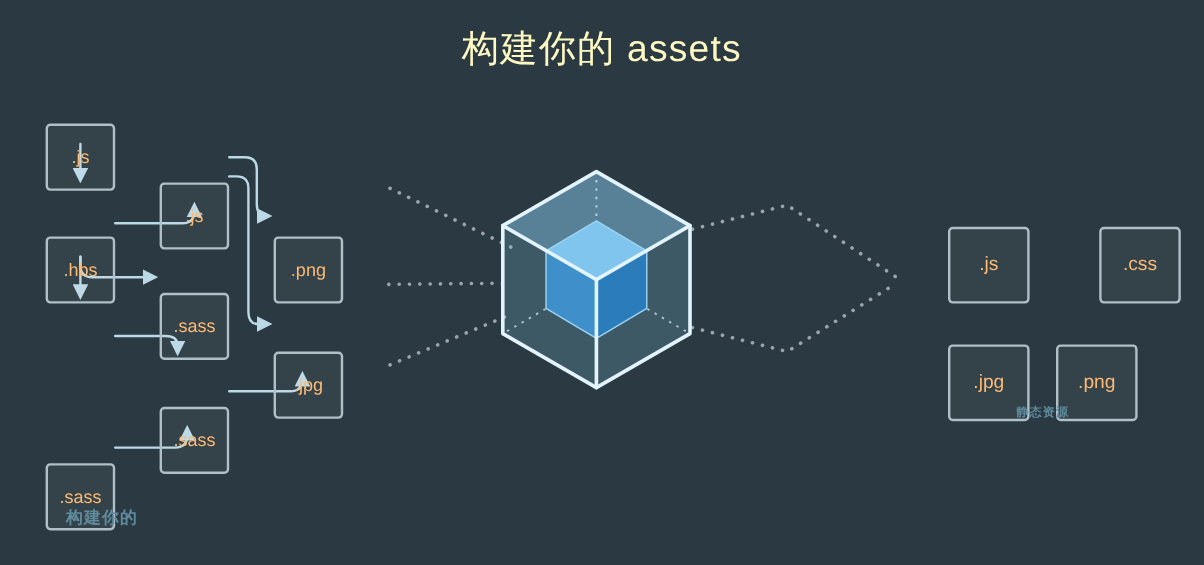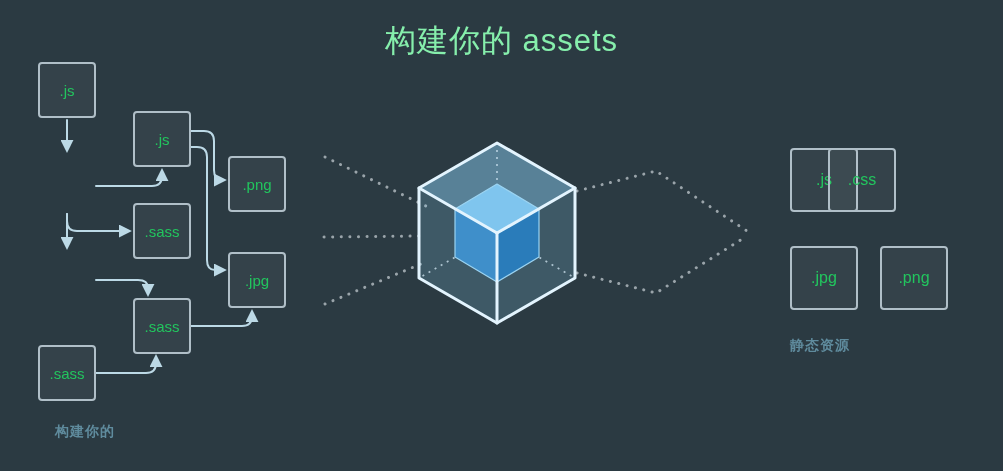--- a/index.html
+++ b/index.html
@@ -4,34 +4,34 @@
 <style>
   html, body { margin: 0; padding: 0; background: #2b3a42; }
   .stage {
     position: relative; width: 1003px; height: 471px;
     background: #2b3a42; overflow: hidden;
     font-family: "Liberation Sans", "DejaVu Sans", sans-serif;
   }
   .title {
     position: absolute; top: 20px; left: 0; width: 100%;
     margin: 0; text-align: center;
-    color: #86efac; font-size: 31px; font-weight: 400; letter-spacing: 1px;
+    color: #fef9c3; font-size: 31px; font-weight: 400; letter-spacing: 1px;
   }
   .overlay { position: absolute; left: 0; top: 0; width: 1003px; height: 471px; }
   .box {
     position: absolute; box-sizing: border-box;
     display: flex; align-items: center; justify-content: center;
     border: 2px solid #b0bfc8; border-radius: 4px;
-    color: #22c55e; background: rgba(255,255,255,0.045);
+    color: #fdba74; background: rgba(255,255,255,0.045); margin-top: 41px;
   }
   .box.small { width: 58px; height: 56px; font-size: 15px; }
   .box.big   { width: 68px; height: 64px; font-size: 16px; }
   .caption { position: absolute; color: #5f8b9d; font-weight: bold; letter-spacing: 1px; }
   .caption.modules { left: 55px; top: 423px; font-size: 14px; }
-  .caption.outputs { left: 790px; top: 337px; width: 158px; font-size: 14px; font-family: Liberation Mono, monospace; }
+  .caption.outputs { left: 790px; top: 337px; width: 158px; text-align: center; font-size: 10px; font-family: Liberation Mono, monospace; }
 </style>
 </head>
 <body>
 
 <div class="stage">
 
   <h1 class="title">构建你的 assets</h1>
 
   <svg class="overlay" width="1003" height="471" viewBox="0 0 1003 471" xmlns="http://www.w3.org/2000/svg">
     <defs>
@@ -81,27 +81,28 @@
         <polygon points="0,-90 78,-45 78,45 0,90 -78,45 -78,-45" fill="none"></polygon>
         <line x1="-78" y1="-45" x2="0" y2="0"></line>
         <line x1="78" y1="-45" x2="0" y2="0"></line>
         <line x1="0" y1="0" x2="0" y2="90"></line>
       </g>
     </g>
   </svg>
 
   <div class="box small" style="left:38px;  top:62px;">.js</div>
   <div class="box small" style="left:133px; top:111px;">.js</div>
+  <div class="box small" style="left:38px;  top:156px;">.hbs</div>
   <div class="box small" style="left:228px; top:156px;">.png</div>
   <div class="box small" style="left:133px; top:203px;">.sass</div>
   <div class="box small" style="left:228px; top:252px;">.jpg</div>
   <div class="box small" style="left:133px; top:298px;">.sass</div>
   <div class="box small" style="left:38px;  top:345px;">.sass</div>
 
   <div class="box big" style="left:790px; top:148px;">.js</div>
-  <div class="box big" style="left:828px; top:148px;">.css</div>
+  <div class="box big" style="left:916px; top:148px;">.css</div>
   <div class="box big" style="left:790px; top:246px;">.jpg</div>
   <div class="box big" style="left:880px; top:246px;">.png</div>
 
   <div class="caption modules">构建你的</div>
   <div class="caption outputs">静态资源</div>
 
 </div>
 
 </body></html>

